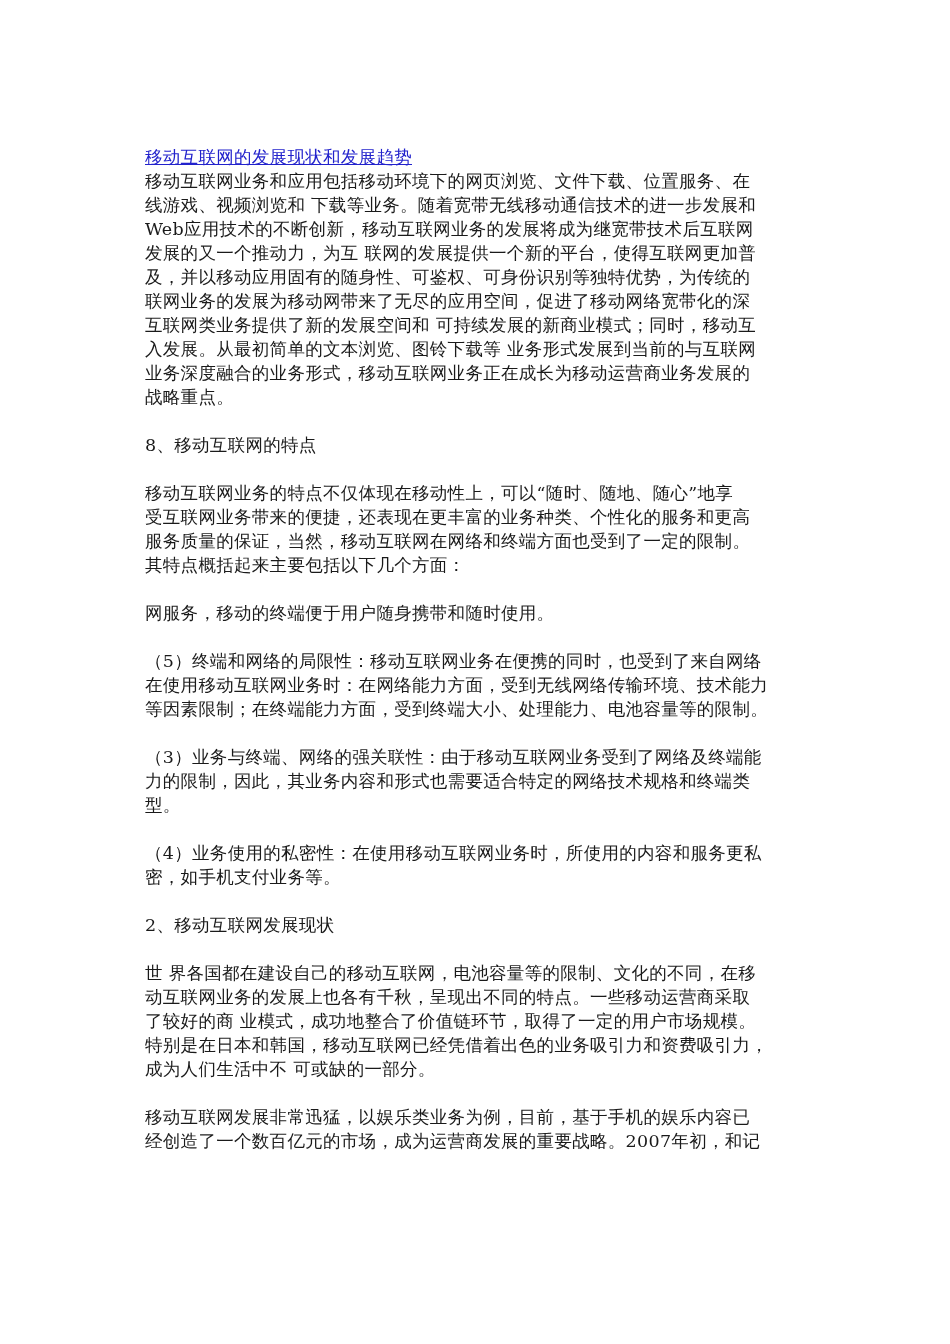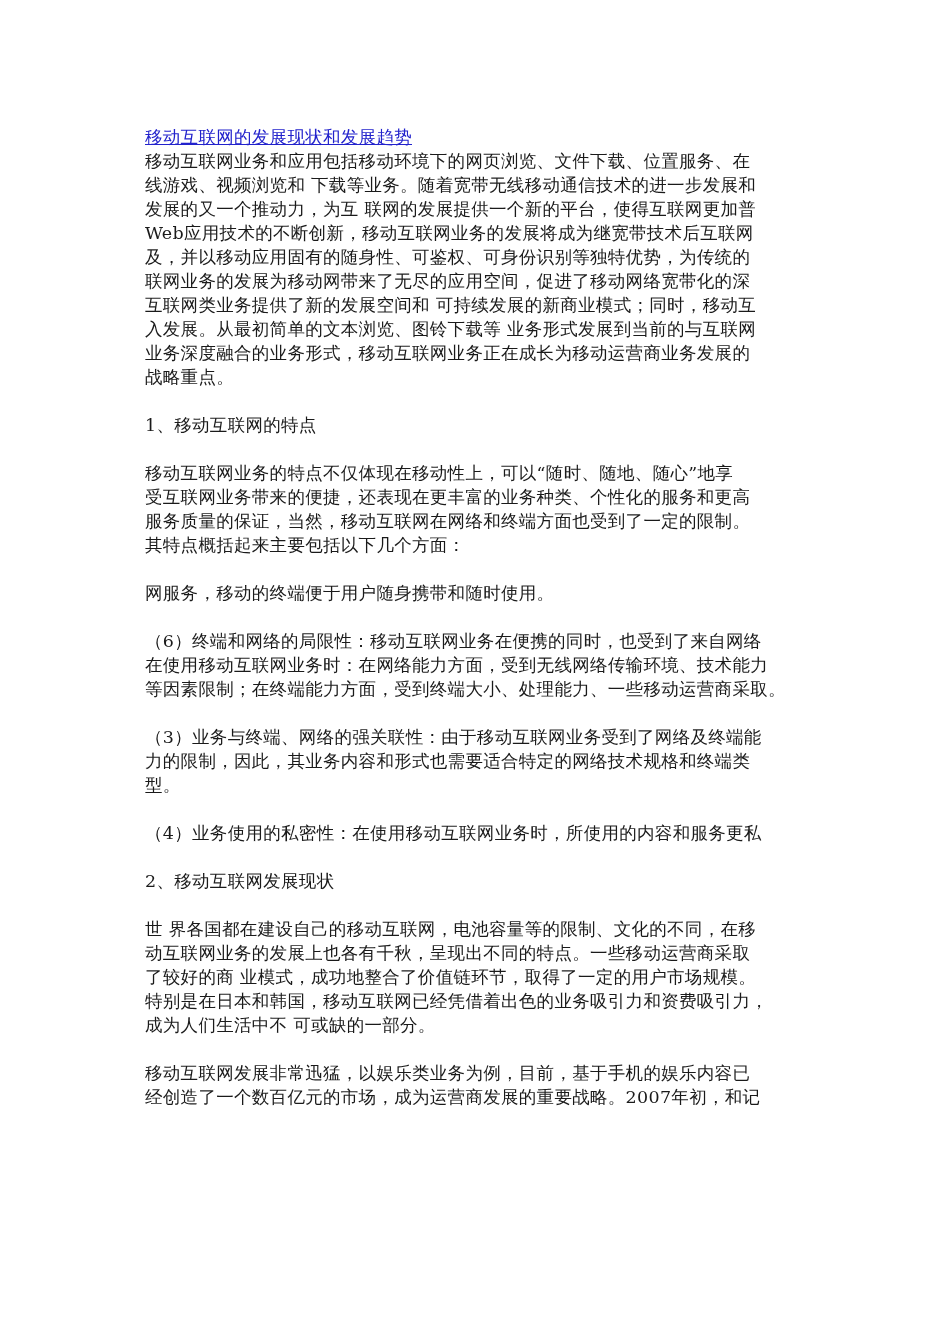--- a/index.html
+++ b/index.html
@@ -1,75 +1,76 @@
 <!DOCTYPE html>
 <html><head>
   <meta charset="utf-8">
   <style>
     html, body { margin: 0; padding: 0; background: #ffffff; }
     body { width: 950px; height: 1344px; position: relative; overflow: hidden;
       font-family: "DejaVu Serif", "Liberation Serif", serif; color: #1a1a1a; }
     .page { position: absolute; left: 145px; top: 125px; width: 660px; }
     .line { font-size: 17.5px; line-height: 24px; height: 24px; white-space: nowrap; letter-spacing: 0.3px; }
-    .title { color: #1a0dab; text-decoration: underline; }
+    .title { color: #1a0dab; text-decoration: underline; margin-top: 20px; }
     .title a { color: #2222cc; text-decoration: underline; }
     .gap { height: 24px; }
   </style>
 </head>
 <body>
 
 <div class="page">
   <div class="line title"><a>移动互联网的发展现状和发展趋势</a></div>
 
   <div>
     <div class="line">移动互联网业务和应用包括移动环境下的网页浏览、文件下载、位置服务、在</div>
     <div class="line">线游戏、视频浏览和 下载等业务。随着宽带无线移动通信技术的进一步发展和</div>
+    <div class="line">Web应用技术的不断创新，移动互联网业务的发展将成为继宽带技术后互联网</div>
     <div class="line">发展的又一个推动力，为互 联网的发展提供一个新的平台，使得互联网更加普</div>
-    <div class="line">Web应用技术的不断创新，移动互联网业务的发展将成为继宽带技术后互联网</div>
     <div class="line">及，并以移动应用固有的随身性、可鉴权、可身份识别等独特优势，为传统的</div>
     <div class="line">联网业务的发展为移动网带来了无尽的应用空间，促进了移动网络宽带化的深</div>
     <div class="line">互联网类业务提供了新的发展空间和 可持续发展的新商业模式；同时，移动互</div>
     <div class="line">入发展。从最初简单的文本浏览、图铃下载等 业务形式发展到当前的与互联网</div>
     <div class="line">业务深度融合的业务形式，移动互联网业务正在成长为移动运营商业务发展的</div>
     <div class="line">战略重点。</div>
   </div>
 
   <div class="gap"></div>
-  <div class="line">1、移动互联网的特点</div>
+  <div class="line">8、移动互联网的特点</div>
   <div class="gap"></div>
 
   <div>
     <div class="line">移动互联网业务的特点不仅体现在移动性上，可以“随时、随地、随心”地享</div>
     <div class="line">受互联网业务带来的便捷，还表现在更丰富的业务种类、个性化的服务和更高</div>
     <div class="line">服务质量的保证，当然，移动互联网在网络和终端方面也受到了一定的限制。</div>
     <div class="line">其特点概括起来主要包括以下几个方面：</div>
   </div>
   <div class="gap"></div>
 
   <div>
     <div class="line">网服务，移动的终端便于用户随身携带和随时使用。</div>
   </div>
   <div class="gap"></div>
 
   <div>
-    <div class="line">（6）终端和网络的局限性：移动互联网业务在便携的同时，也受到了来自网络</div>
+    <div class="line">（5）终端和网络的局限性：移动互联网业务在便携的同时，也受到了来自网络</div>
     <div class="line">在使用移动互联网业务时：在网络能力方面，受到无线网络传输环境、技术能力</div>
-    <div class="line">等因素限制；在终端能力方面，受到终端大小、处理能力、一些移动运营商采取。</div>
+    <div class="line">等因素限制；在终端能力方面，受到终端大小、处理能力、电池容量等的限制。</div>
   </div>
   <div class="gap"></div>
 
   <div>
     <div class="line">（3）业务与终端、网络的强关联性：由于移动互联网业务受到了网络及终端能</div>
     <div class="line">力的限制，因此，其业务内容和形式也需要适合特定的网络技术规格和终端类</div>
     <div class="line">型。</div>
   </div>
   <div class="gap"></div>
 
   <div>
     <div class="line">（4）业务使用的私密性：在使用移动互联网业务时，所使用的内容和服务更私</div>
+    <div class="line">密，如手机支付业务等。</div>
   </div>
   <div class="gap"></div>
 
   <div class="line">2、移动互联网发展现状</div>
   <div class="gap"></div>
 
   <div>
     <div class="line">世 界各国都在建设自己的移动互联网，电池容量等的限制、文化的不同，在移</div>
     <div class="line">动互联网业务的发展上也各有千秋，呈现出不同的特点。一些移动运营商采取</div>
     <div class="line">了较好的商 业模式，成功地整合了价值链环节，取得了一定的用户市场规模。</div>

